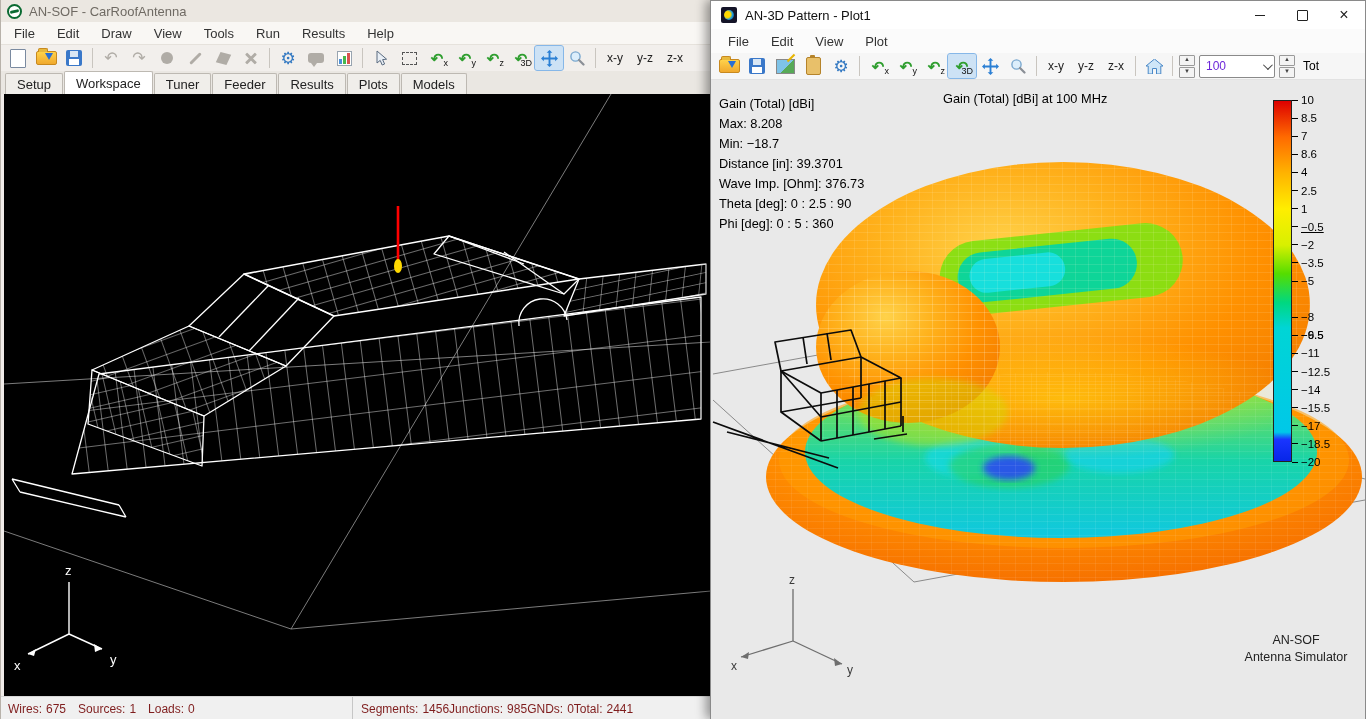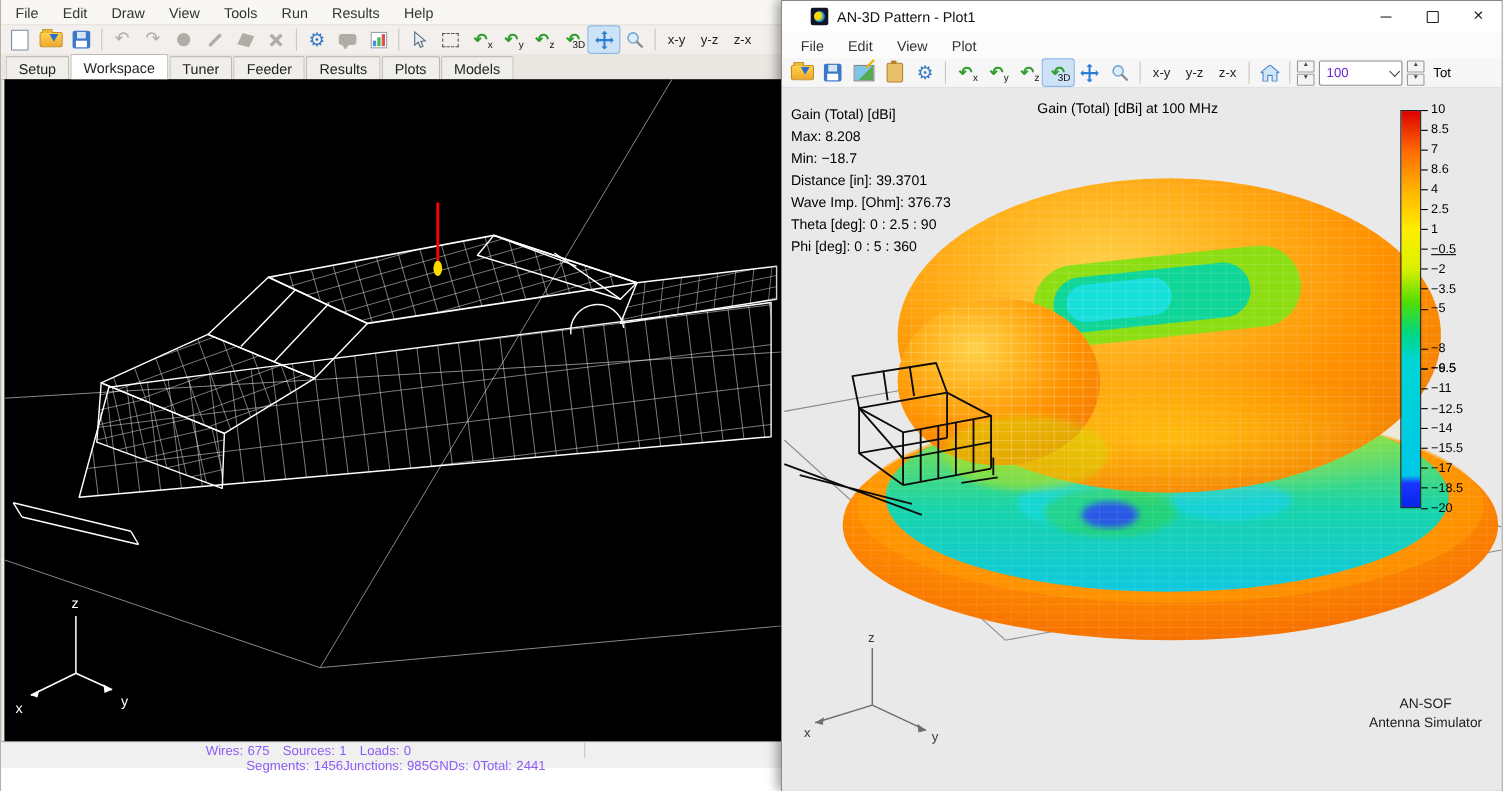--- a/index.html
+++ b/index.html
@@ -16,21 +16,21 @@
   .menu-item{padding:2px 11px;font-size:13px;color:#333;}
   .lw-toolbar{height:26px;background:#f2efec;border-top:1px solid #e6e2dc;display:flex;align-items:center;padding-left:3px;}
   .tbtn{width:28px;height:24px;display:flex;align-items:center;justify-content:center;position:relative;flex:0 0 auto;}
   .tbtn.sel{background:#cde2f5;outline:1px solid #86b7e8;border-radius:2px;}
   .tsep{width:1px;height:20px;background:#c9c5bf;margin:0 4px;flex:0 0 auto;}
   .lw-tabbar{height:23px;background:#eae7e2;display:flex;align-items:flex-end;padding-left:4px;}
   .tab{font-size:13px;padding:3px 11px 3px;background:#f0eeea;border:1px solid #bdb9b2;border-bottom:none;border-radius:2px 2px 0 0;margin-right:1px;color:#222;position:relative;top:1px;}
   .tab.active{background:#fff;top:0;padding-top:4px;z-index:2;}
   .lw-canvas{position:relative;height:602px;background:#000;border-left:3px solid #f0ece9;box-sizing:border-box;}
   .lw-canvas svg{position:absolute;left:0;top:0;}
-  .lw-status{height:24px;background:#f0f0f0;border-top:1px solid #d8d8d8;display:flex;align-items:center;font-size:12px;color:#8b5cf6;box-sizing:border-box;flex-direction:column;}
+  .lw-status{height:24px;background:#f0f0f0;border-top:1px solid #d8d8d8;display:flex;align-items:center;font-size:12px;color:#7f1d1d;box-sizing:border-box;}
   #lw-status-a{width:352px;display:flex;gap:12px;padding-left:7px;border-right:1px solid #c6c6c6;height:100%;align-items:center;box-sizing:border-box;}
   #lw-status-b{display:flex;padding-left:8px;align-items:center;}
   .st-item{display:flex;gap:4px;}
   
   .i-newdoc{width:14px;height:17px;background:#fff;border:1px solid #7a8aa0;border-radius:1px;}
   .i-folder{width:19px;height:12px;background:linear-gradient(#ffd24a,#f0a92e);border:1px solid #c8891e;border-radius:2px;position:relative;}
   .i-folder::before{content:"";position:absolute;top:-4px;left:1px;width:8px;height:3px;background:#e8b93c;border:1px solid #c8891e;border-bottom:none;border-radius:2px 2px 0 0;}
   .i-folder::after{content:"";position:absolute;right:3px;top:1px;width:0;height:0;border-left:4px solid transparent;border-right:4px solid transparent;border-top:7px solid #2a6fd4;}
   .i-save{width:16px;height:16px;background:#3a78c9;border-radius:2px;position:relative;}
   .i-save::before{content:"";position:absolute;left:4px;top:1px;width:8px;height:6px;background:#d8e6f4;}
@@ -50,21 +50,21 @@
   .i-selbox{width:13px;height:11px;border:1px dashed #555;}
   .rot-arrow{color:#2f9e2f;font-size:15px;font-weight:bold;line-height:1;}
   .rot-sub{font-size:9px;color:#111;position:absolute;right:3px;bottom:2px;}
   .vlabel{font-size:12px;color:#222;width:30px;}
   .i-export{width:17px;height:13px;background:linear-gradient(135deg,#7ec3e8 55%,#57a957 55%);border:1px solid #888;position:relative;}
   .i-export::after{content:"";position:absolute;right:-2px;top:-3px;width:10px;height:2px;background:#e8b400;transform:rotate(-45deg);}
   .i-clip{width:13px;height:16px;background:#e8c06a;border:1px solid #b5832a;border-radius:2px;position:relative;}
   .i-clip::before{content:"";position:absolute;left:3px;top:-3px;width:5px;height:3px;background:#b5832a;border-radius:1px;}
   
   #rw{position:absolute;left:710px;top:0;width:656px;height:719px;background:#fff;border:1px solid #8a8a8a;box-sizing:border-box;box-shadow:-4px 0 10px rgba(0,0,0,.4);}
-  .rw-titlebar{height:28px;background:#fff;display:flex;align-items:center;padding-left:26px;gap:8px;}
+  .rw-titlebar{height:28px;background:#fff;display:flex;align-items:center;padding-left:10px;gap:8px;}
   .rw-title{font-size:13px;color:#111;}
   .an3d-icon{width:16px;height:16px;background:#141428;border-radius:2px;position:relative;}
   .an3d-icon::after{content:"";position:absolute;left:3px;top:3px;width:10px;height:10px;border-radius:50%;background:radial-gradient(circle at 35% 45%,#ffd900 0 35%,#1a9be0 60%,#123 100%);}
   .win-controls{margin-left:auto;display:flex;height:100%;}
   .wc{width:42px;height:100%;display:flex;align-items:center;justify-content:center;color:#222;}
   .ic-min{width:10px;height:1px;background:#222;}
   .ic-max{width:9px;height:9px;border:1px solid #222;border-radius:1px;}
   .ic-close{font-size:16px;line-height:1;}
   .rw-menubar{height:24px;background:#fbfbfb;display:flex;align-items:center;padding-left:6px;}
   .rw-toolbar{height:26px;background:#f6f6f6;border-bottom:1px solid #e2e2e2;display:flex;align-items:center;padding-left:4px;}
@@ -84,20 +84,24 @@
   .combo{width:74px;height:21px;border:1px solid #8a8a8a;border-radius:2px;background:#fff;display:flex;align-items:center;margin:0 2px;}
   .combo-value{flex:1;font-size:12px;padding-left:6px;color:#6d28d9;}
   .combo-chevron{width:16px;display:flex;align-items:center;justify-content:center;}
   .chev{width:6px;height:6px;border-right:1.4px solid #444;border-bottom:1.4px solid #444;transform:rotate(45deg) translateY(-2px);}
   .tot-label{font-size:12px;color:#000;margin-left:6px;}
 </style>
 </head>
 <body>
 
 <div id="lw">
+  <div class="lw-titlebar">
+    <span class="logo"></span>
+    <span class="lw-title">AN-SOF - CarRoofAntenna</span>
+  </div>
   <div class="lw-menubar" id="lw-menu">
       <span class="menu-item">File</span>
       <span class="menu-item">Edit</span>
       <span class="menu-item">Draw</span>
       <span class="menu-item">View</span>
       <span class="menu-item">Tools</span>
       <span class="menu-item">Run</span>
       <span class="menu-item">Results</span>
       <span class="menu-item">Help</span>
     </div>

